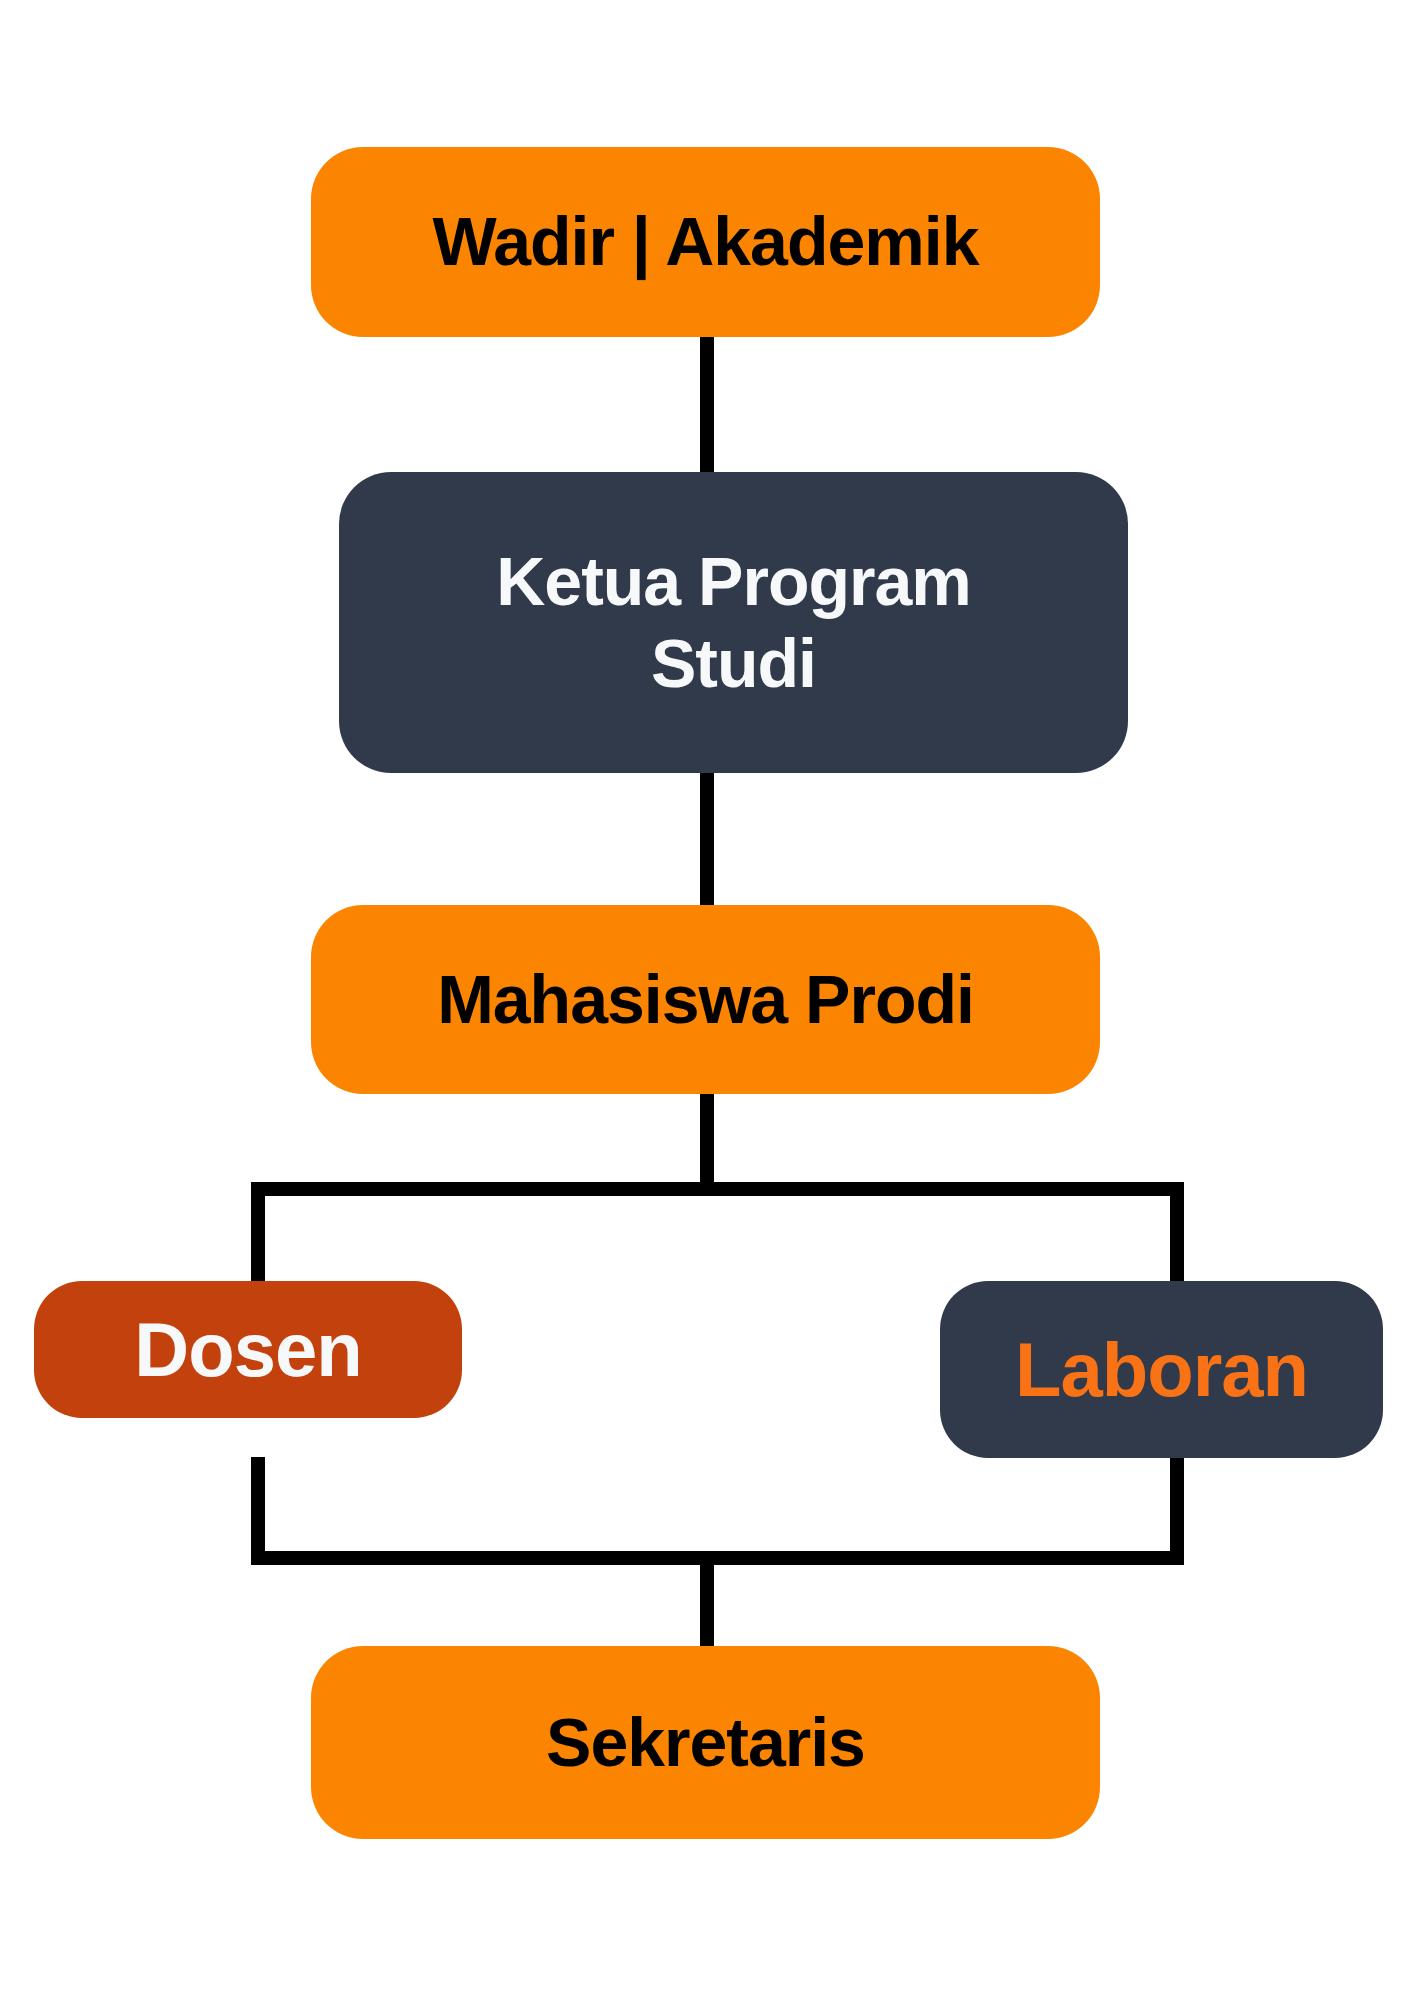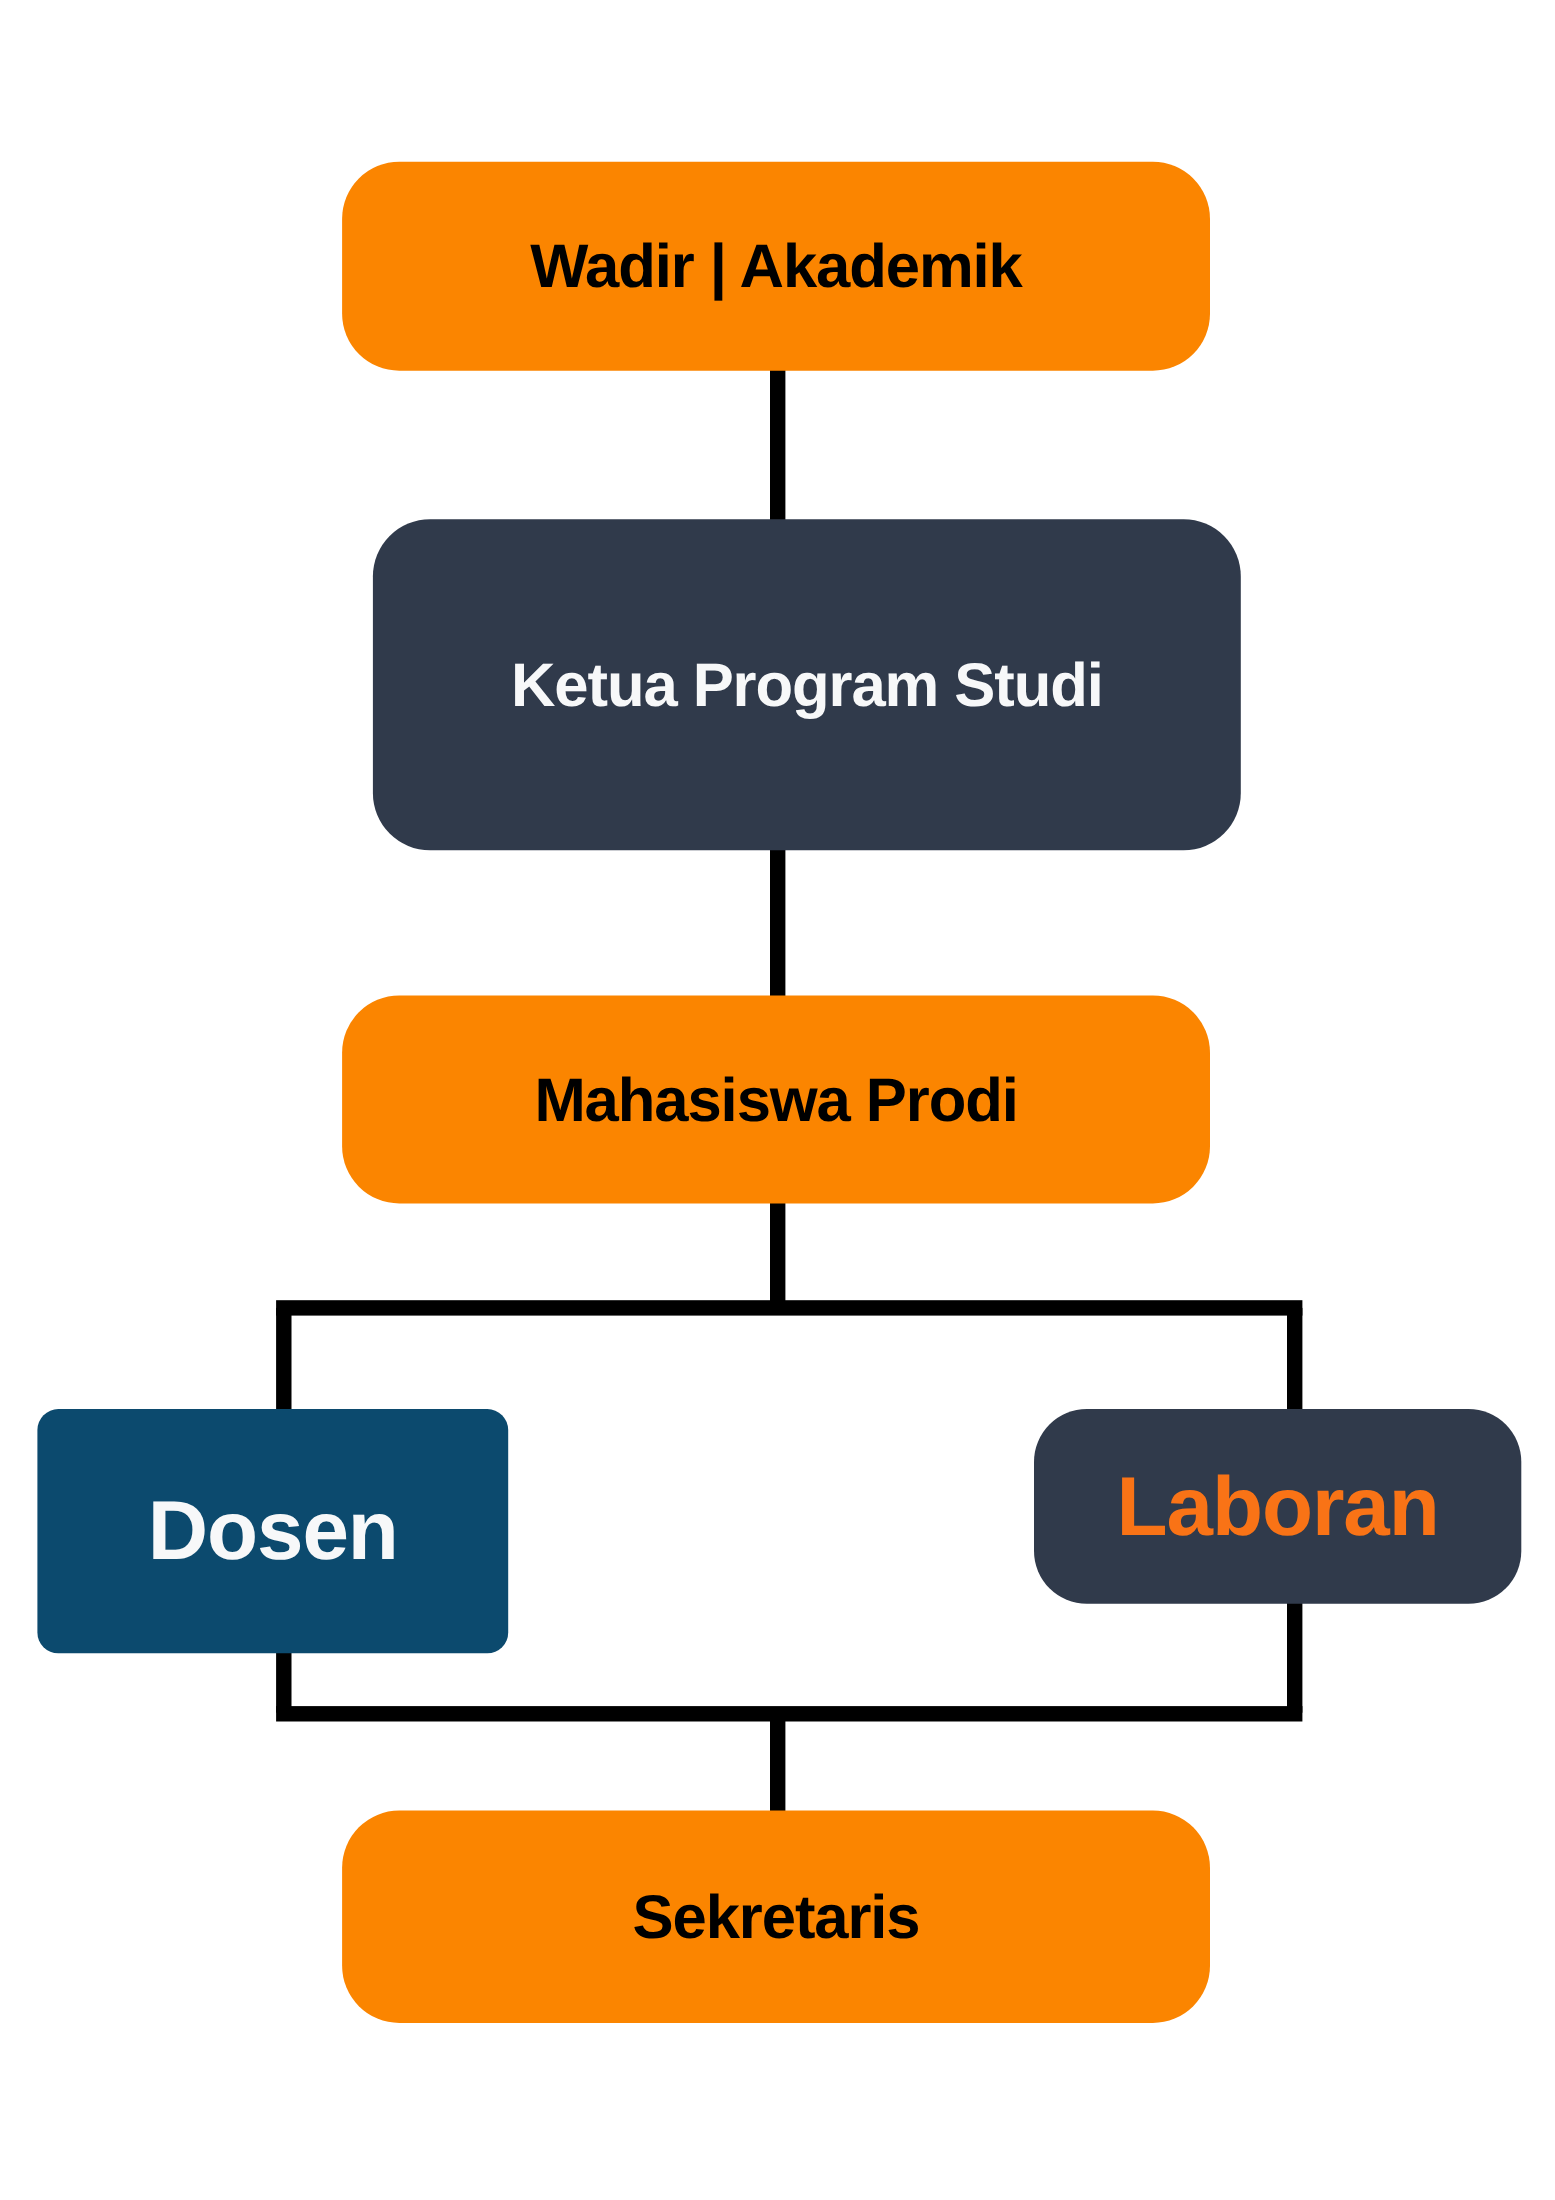--- a/index.html
+++ b/index.html
@@ -26,21 +26,21 @@
     line-height: 1.2;
     box-sizing: border-box;
     padding: 0 12px;
   }
   .node .label { display: block; }
   .node.single .label { white-space: nowrap; }
   .node.main {
     left: 311px;
     width: 789px;
     border-radius: 52px;
-    font-size: 56px;
+    font-size: 68px;
   }
   .node.side {
     border-radius: 48px;
     font-size: 76px;
   }
   .line {
     position: absolute;
     background: #000000;
   }
 </style>
@@ -65,21 +65,21 @@
   </div>
 
   <div class="node main" style="top: 472px; height: 301px; padding: 0px 70px; background: rgb(48, 58, 75); color: rgb(247, 248, 249); margin-left: 28px;">
     <span class="label">Ketua Program Studi</span>
   </div>
 
   <div class="node main single" style="top: 905px; height: 189px; background: rgb(251, 133, 0); color: rgb(0, 0, 0);">
     <span class="label">Mahasiswa Prodi</span>
   </div>
 
-  <div class="node side single" style="left: 34px; top: 1281px; width: 428px; height: 222px; background: #0c4a6e; color: rgb(247, 248, 249); border-radius: 19px;">
+  <div class="node side single" style="left: 34px; top: 1281px; width: 428px; height: 137px; background: #c2410c; color: rgb(247, 248, 249);">
     <span class="label">Dosen</span>
   </div>
 
   <div class="node side single" style="left: 940px; top: 1281px; width: 443px; height: 177px; background: rgb(48, 58, 75); color: #f97316;">
     <span class="label">Laboran</span>
   </div>
 
   <div class="node main single" style="top: 1646px; height: 193px; background: rgb(251, 133, 0); color: rgb(0, 0, 0);">
     <span class="label">Sekretaris</span>
   </div>

